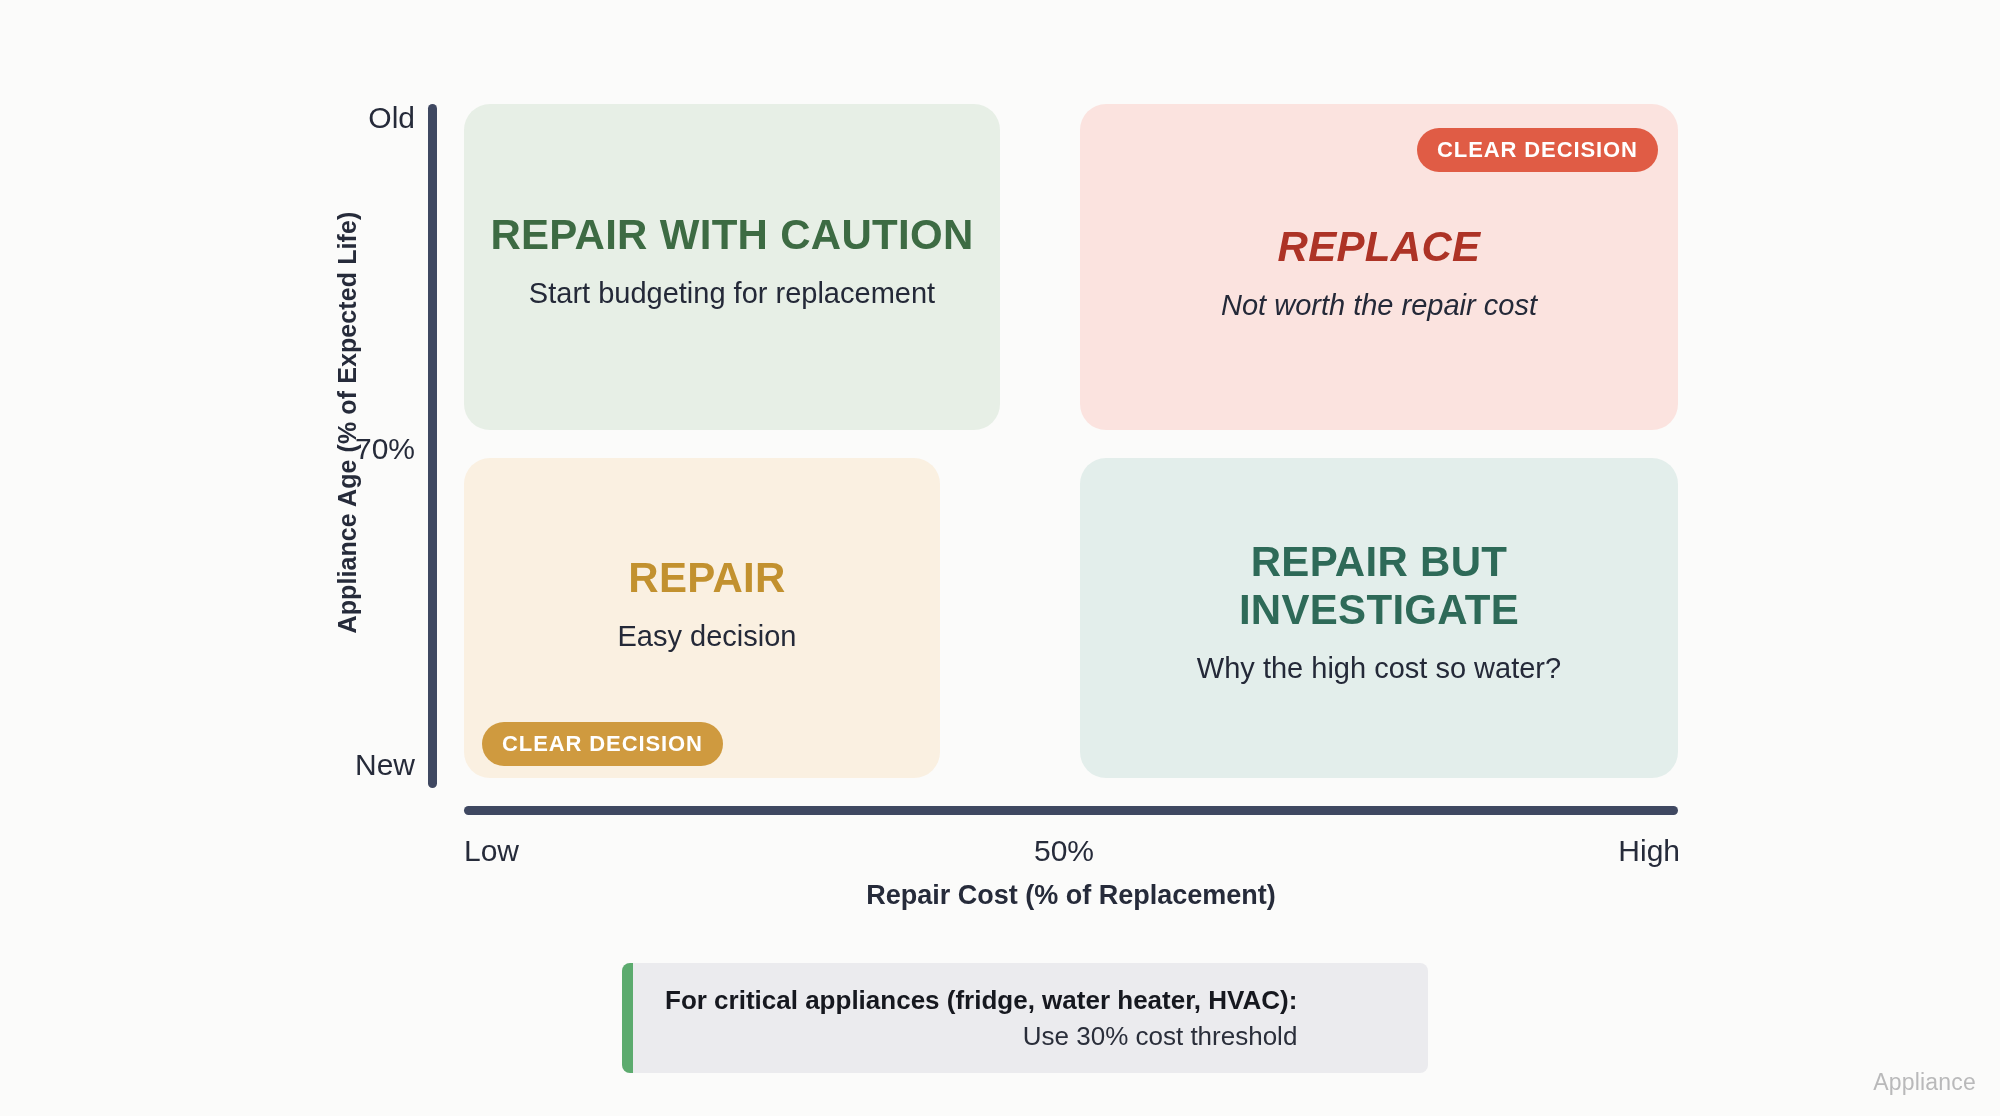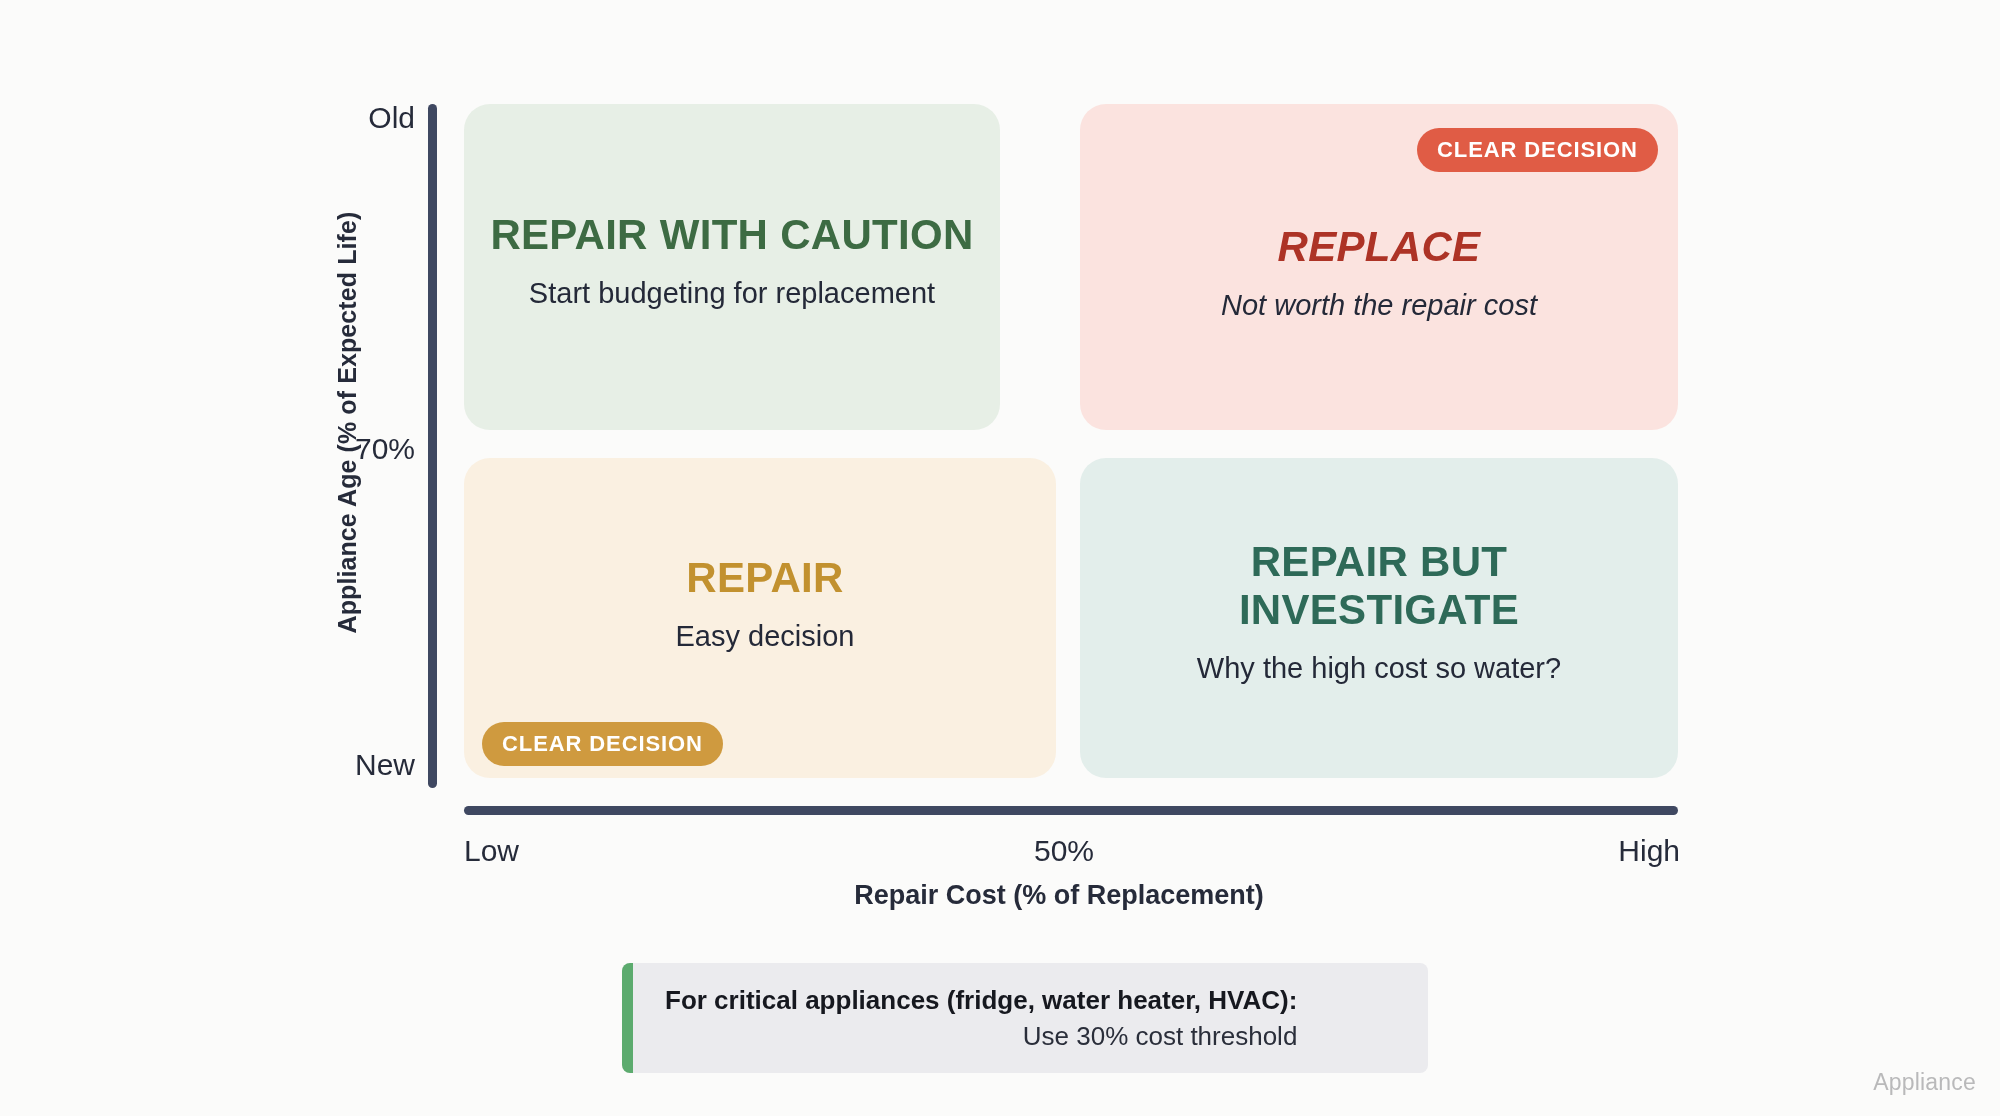--- a/index.html
+++ b/index.html
@@ -97,21 +97,21 @@
     transform-origin: center center;
     text-align: center;
     color: #262b3a;
     font-size: 25px;
     font-weight: bold;
     letter-spacing: 0.1px;
     white-space: nowrap;
   }
   #x-axis-title {
     position: absolute;
-    left: 452px;
+    left: 464px;
     top: 880px;
     width: 1214px;
     text-align: center;
     color: #262b3a;
     font-size: 27px;
     font-weight: bold;
     white-space: nowrap;
   }
 
   
@@ -129,21 +129,21 @@
   #quad-repair-caution {
     left: 464px;  top: 104px;  width: 536px;  height: 326px;
     background: #e7efe6;
   }
   #quad-replace {
     left: 1080px; top: 104px;  width: 598px;  height: 326px;
     background: #fbe3df;
     font-style: italic;
   }
   #quad-repair {
-    left: 464px;  top: 458px;  width: 592px;  height: 320px;
+    left: 464px;  top: 458px;  width: 476px;  height: 320px;
     background: #faf0e1;
     padding-left: 36px;
   }
   #quad-repair-investigate {
     left: 1080px; top: 458px;  width: 598px;  height: 320px;
     background: #e3eeeb;
   }
 
   .quad-title {
     font-size: 42px;

